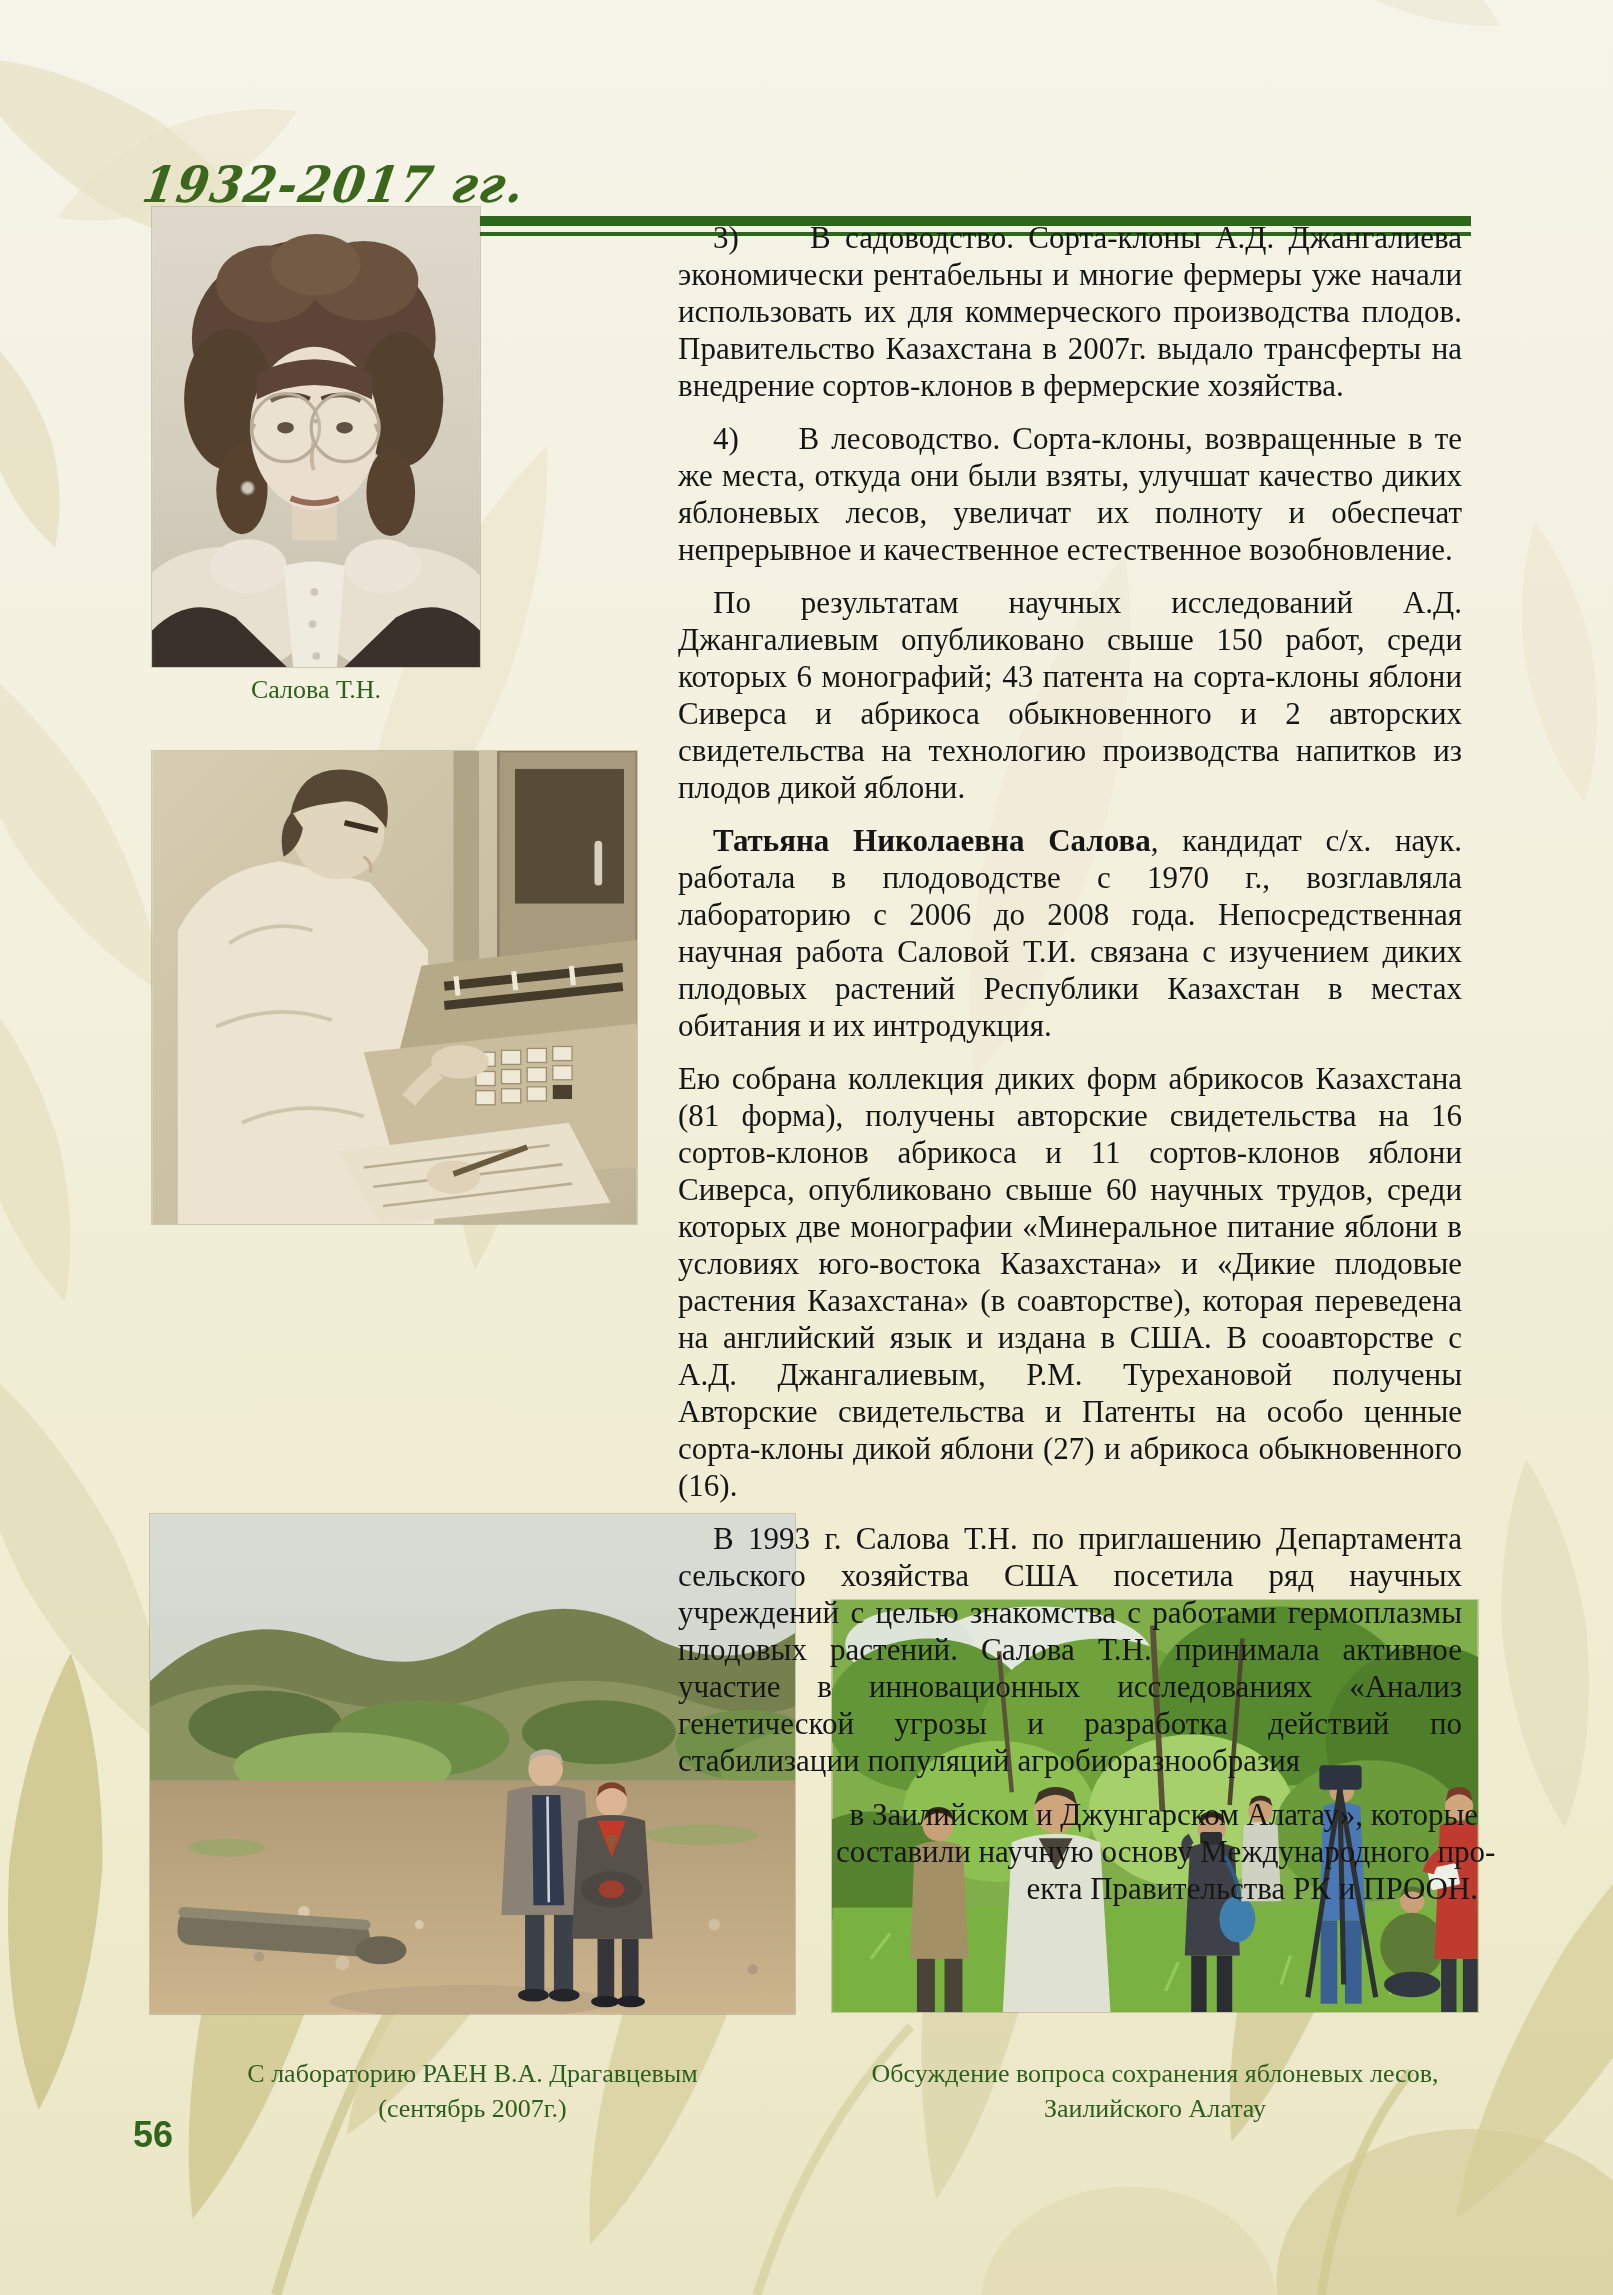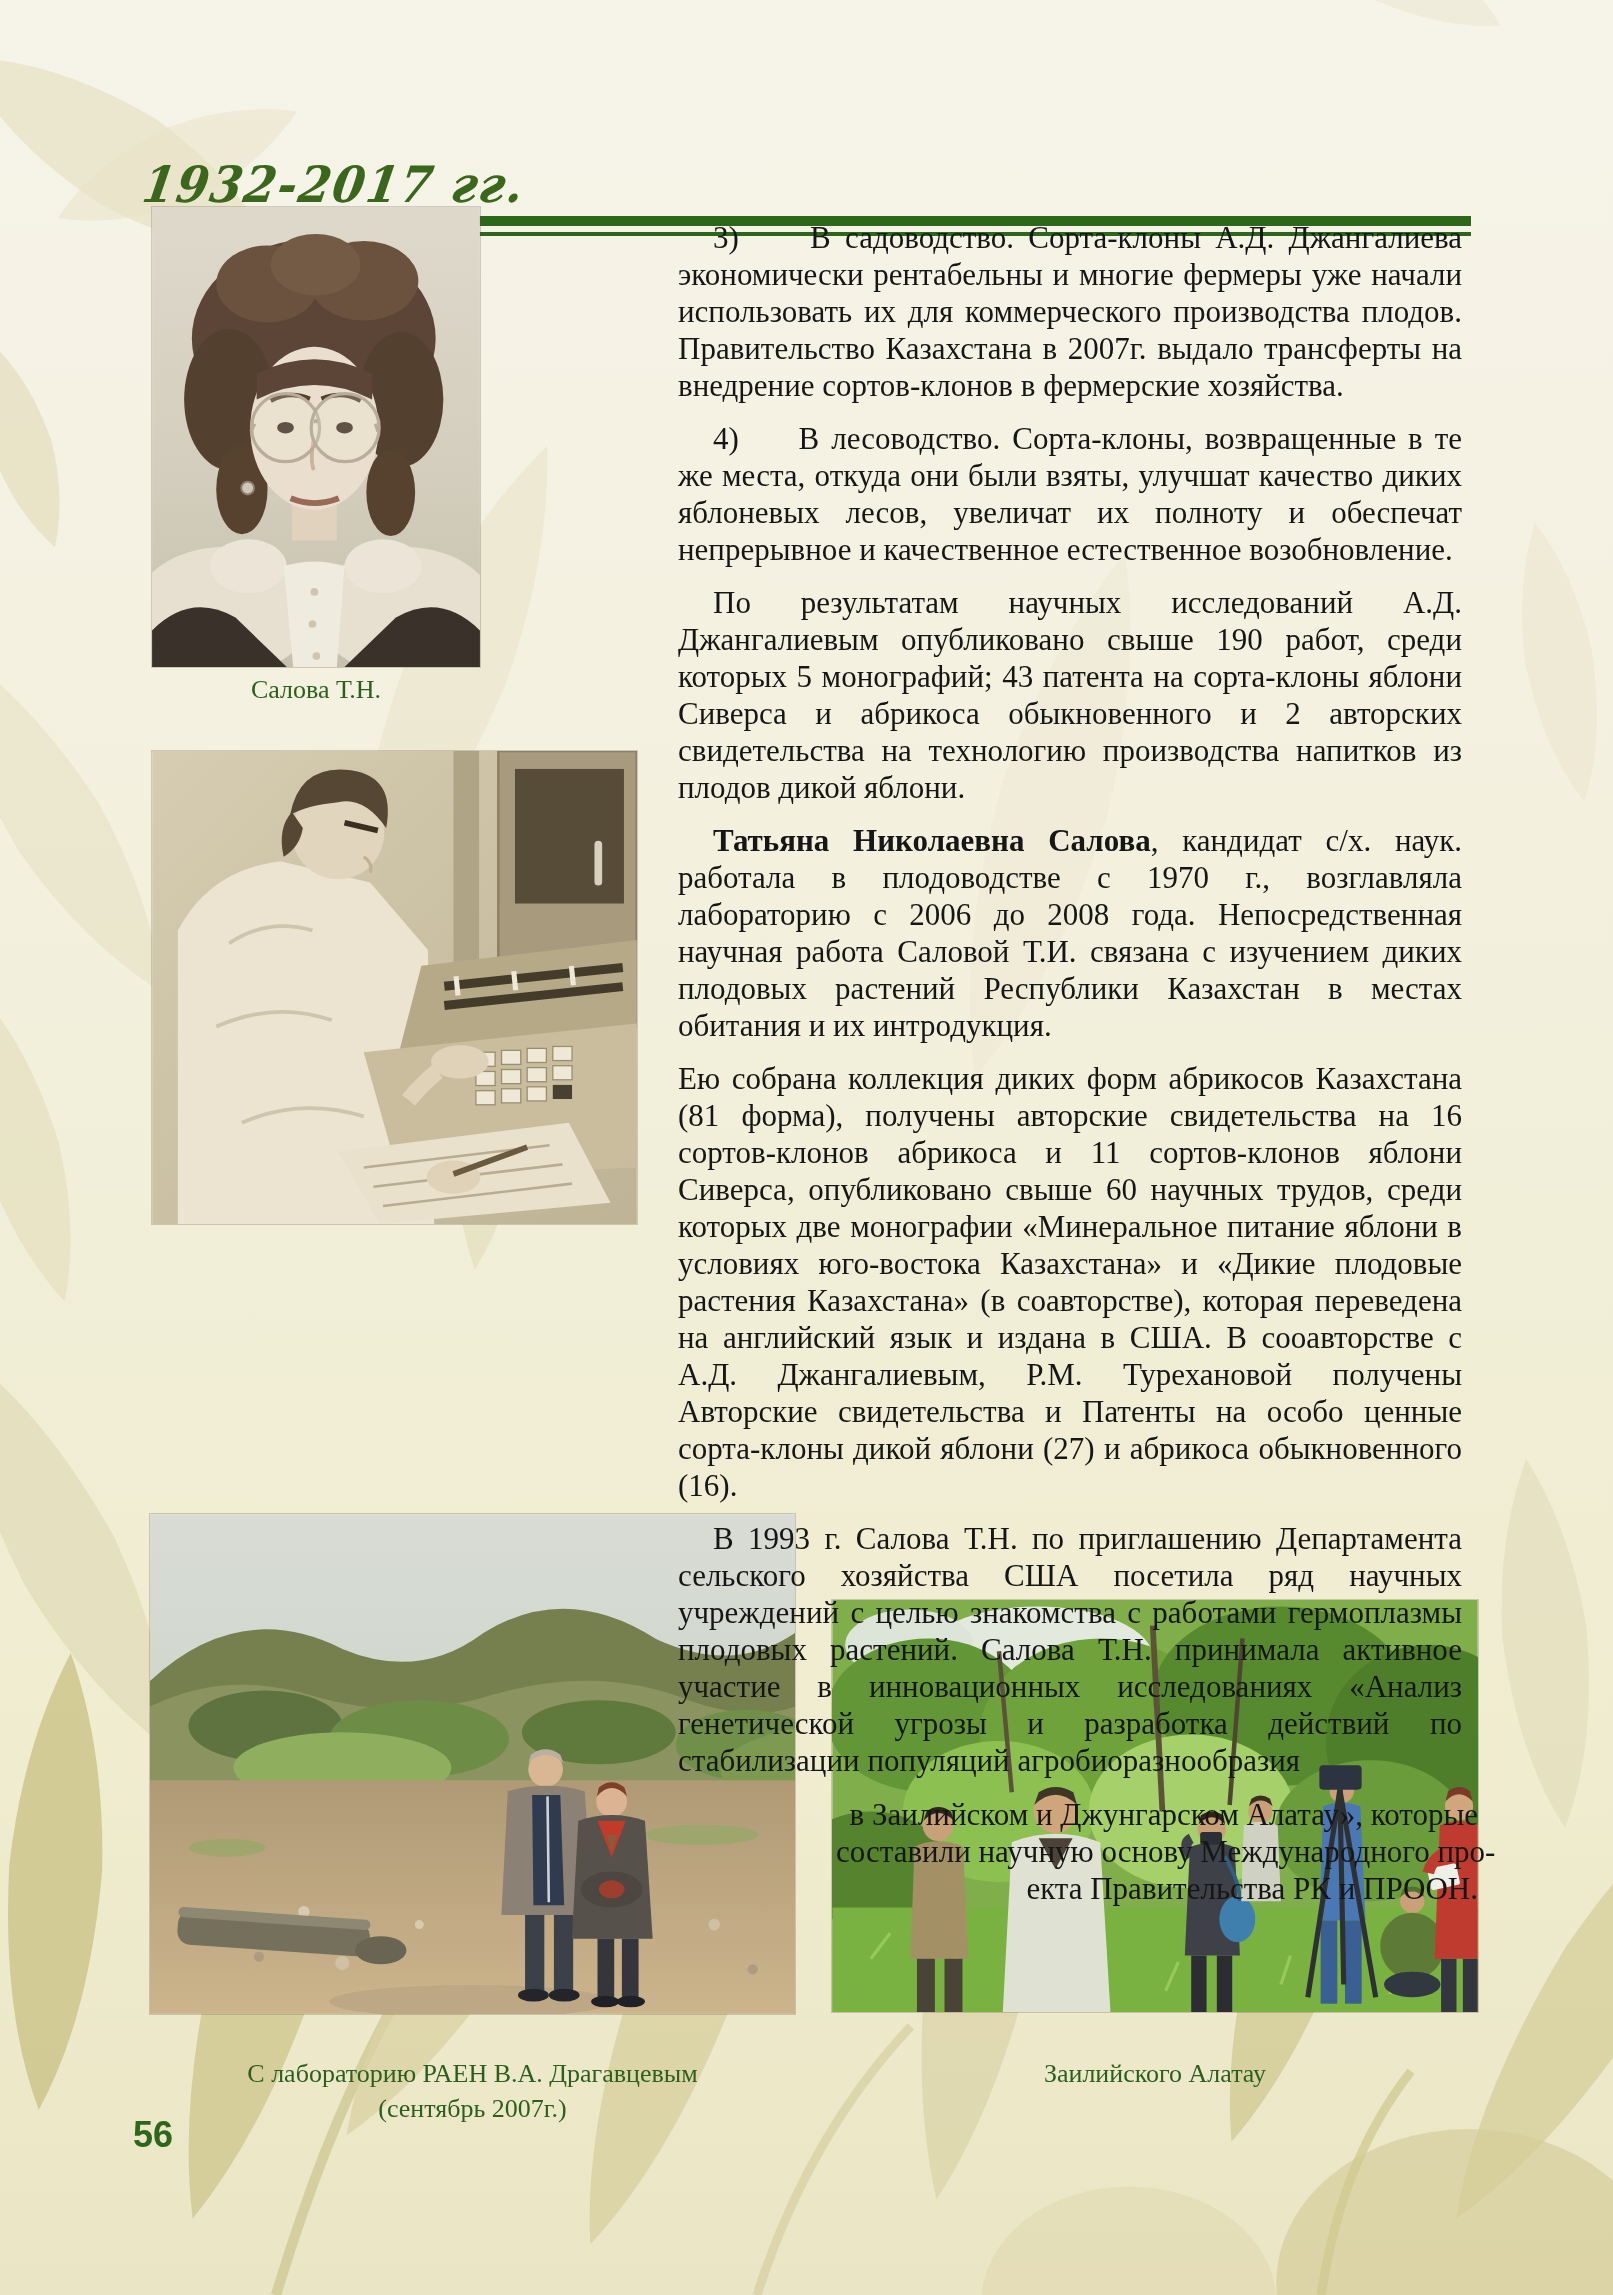--- a/index.html
+++ b/index.html
@@ -358,27 +358,28 @@
         <path d="M957 314 Q978 292 999 314 L995 298 Q978 286 961 298 Z" fill="#7a3a28"></path>
         <path d="M948 352 Q978 338 1007 352 L1007 560 L940 560 Z" fill="#bf3b30"></path>
         <rect x="928" y="420" width="46" height="34" rx="4" fill="#eef0e8" transform="rotate(-12 928 420)"></rect>
         <path d="M952 396 Q934 408 930 426" stroke="#bf3b30" stroke-width="18" fill="none"></path>
         <rect x="950" y="560" width="24" height="83" fill="#33363c"></rect>
         <rect x="984" y="560" width="23" height="83" fill="#33363c"></rect>
       </g>
     </svg>
   </div>
   <div class="caption" style="left:832px;top:2056px;width:646px;">
+    <div>Обсуждение вопроса сохранения яблоневых лесов,</div>
     <div>Заилийского Алатау</div>
   </div>
 
   <div class="body-text">
     <p>3)&nbsp;&nbsp;&nbsp;&nbsp;&nbsp;В садоводство. Сорта-клоны А.Д. Джангалиева экономически рентабельны и многие фермеры уже начали использовать их для коммерческого производства плодов. Правительство Казахстана в 2007г. выдало трансферты на внедрение сортов-клонов в фермерские хозяйства.</p>
     <p>4)&nbsp;&nbsp;&nbsp;&nbsp;&nbsp;В лесоводство. Сорта-клоны, возвращенные в те же места, откуда они были взяты, улучшат качество диких яблоневых лесов, увеличат их полноту и обеспечат непрерывное и качественное естественное возобновление.</p>
-    <p>По результатам научных исследований А.Д. Джангалиевым опубликовано свыше 190 работ, среди которых 5 монографий; 43 патента на сорта-клоны яблони Сиверса и абрикоса обыкновенного и 2 авторских свидетельства на технологию производства напитков из плодов дикой яблони.</p>
+    <p>По результатам научных исследований А.Д. Джангалиевым опубликовано свыше 150 работ, среди которых 6 монографий; 43 патента на сорта-клоны яблони Сиверса и абрикоса обыкновенного и 2 авторских свидетельства на технологию производства напитков из плодов дикой яблони.</p>
     <p><b>Татьяна Николаевна Салова</b><span>, кандидат с/х. наук. работала в плодоводстве с 1970 г., возглавляла лабораторию с 2006 до 2008 года. Непосредственная научная работа Саловой Т.И. связана с изучением диких плодовых растений Республики Казахстан в местах обитания и их интродукция.</span></p>
     <p class="no-indent">Ею собрана коллекция диких форм абрикосов Казахстана (81 форма), получены авторские свидетельства на 16 сортов-клонов абрикоса и 11 сортов-клонов яблони Сиверса, опубликовано свыше 60 научных трудов, среди которых две монографии «Минеральное питание яблони в условиях юго-востока Казахстана» и «Дикие плодовые растения Казахстана» (в соавторстве), которая переведена на английский язык и издана в США. В сооавторстве с А.Д. Джангалиевым, Р.М. Турехановой получены Авторские свидетельства и Патенты на особо ценные сорта-клоны дикой яблони (27) и абрикоса обыкновенного (16).</p>
     <p>В 1993 г. Салова Т.Н. по приглашению Департамента сельского хозяйства США посетила ряд научных учреждений с целью знакомства с работами гермоплазмы плодовых растений. Салова Т.Н. принимала активное участие в инновационных исследованиях «Анализ генетической угрозы и разработка действий по стабилизации популяций агробиоразнообразия</p>
     <div class="tail">
       <div>в Заилийском и Джунгарском Алатау», которые</div>
       <div>составили научную основу Международного про-</div>
       <div>екта Правительства РК и ПРООН.</div>
     </div>
   </div>
 

